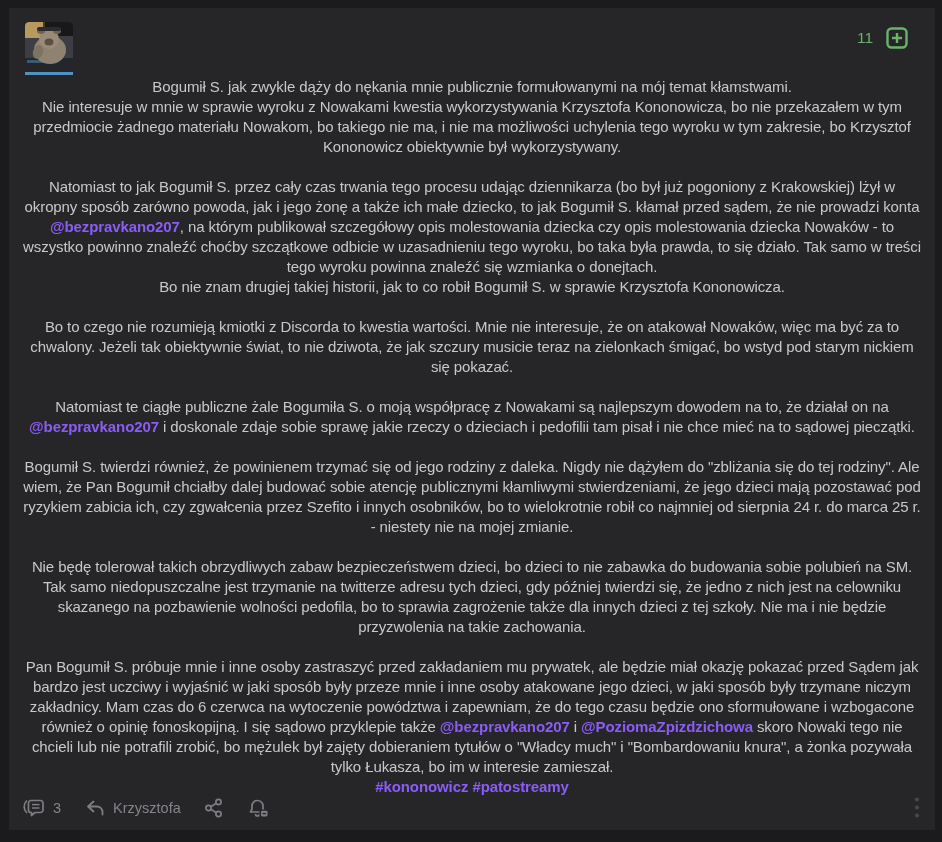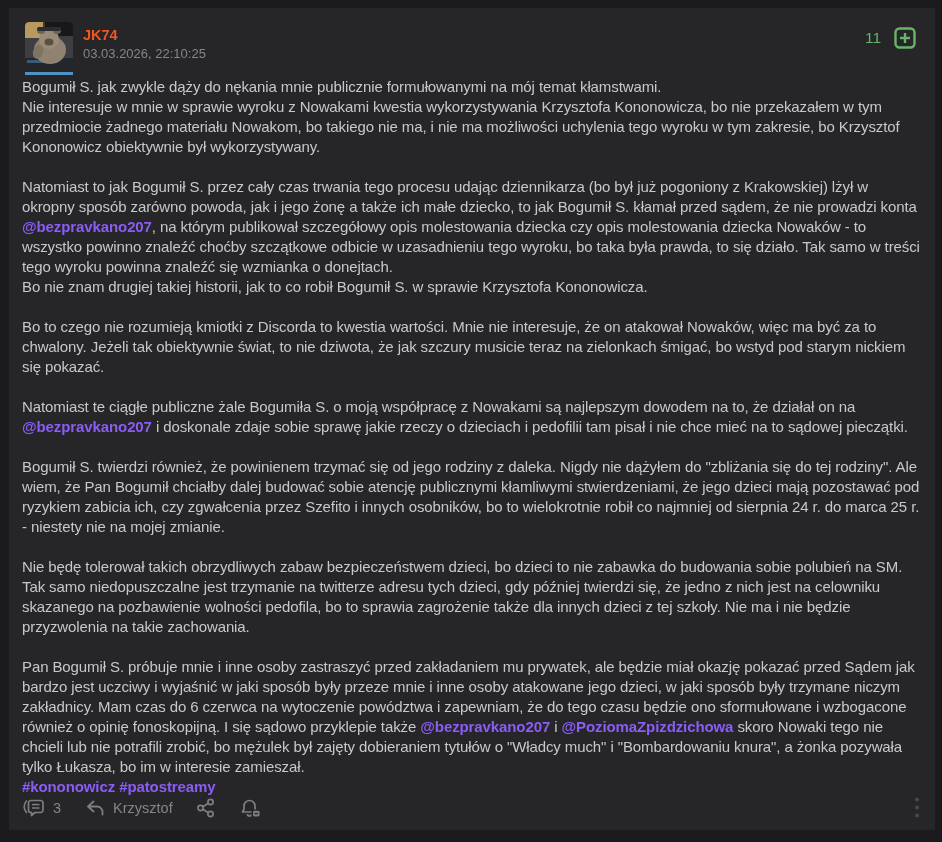--- a/index.html
+++ b/index.html
@@ -23,31 +23,31 @@
     cursor: pointer;
   }
   .avatar-underline { width: 48px; height: 3px; margin-top: 2px; background: #4f93c5; }
   .user-meta { position: absolute; left: 61px; top: 11px; }
   .username {
     color: #f4551e; font-size: 14.5px; font-weight: 700;
     text-decoration: none; display: block; line-height: 18px; cursor: pointer;
   }
   .timestamp { color: #85858a; font-size: 13px; line-height: 18px; margin-top: 1px; }
   .score-box {
-    position: absolute; right: 6px; top: 12px;
+    position: absolute; right: 14px; top: 12px;
     display: flex; align-items: center; gap: 13px; text-align: center;
   }
   .score-value { color: #69b469; font-size: 15.5px; font-weight: 400; }
   .plus-btn { cursor: pointer; display: block; background: none; border: none; padding: 0; line-height: 0; }
   
   .post-body {
     color: #c8c8ca; font-size: 15px; line-height: 20px;
     letter-spacing: -0.1px;
   }
-  .post-body p { margin: 0 0 20px 0; }
+  .post-body p { margin: 0 0 20px 0; text-align: center; }
   .post-body p:last-child { margin-bottom: 0; }
   .mention, .hashtag {
     color: #8b5cf6; font-weight: 700; text-decoration: none; cursor: pointer;
   }
   
   .post-footer {
     position: absolute; left: 13px; right: 13px; bottom: 9px;
     height: 26px; display: flex; align-items: center;
   }
   .footer-group {
@@ -84,24 +84,20 @@
           <circle cx="24" cy="17" r="10" fill="#998b77"></circle>
           <ellipse cx="16" cy="9" rx="4" ry="3" fill="#6f6452"></ellipse>
           <ellipse cx="32" cy="9" rx="4" ry="3" fill="#6f6452"></ellipse>
           <ellipse cx="24" cy="20" rx="4.5" ry="3.5" fill="#5b5143"></ellipse>
           <rect x="12" y="5" width="24" height="4" rx="2" fill="#2c2c30"></rect>
           <ellipse cx="13" cy="30" rx="5" ry="7" fill="#7e7260" transform="rotate(18 13 30)"></ellipse>
         </g>
       </svg>
       <div class="avatar-underline"></div>
     </div>
-    <div class="user-meta">
-      <a class="username">JK74</a>
-      <div class="timestamp">03.03.2026, 22:10:25</div>
-    </div>
     <div class="score-box">
       <span class="score-value">11</span>
       <button class="plus-btn">
         <svg class="icon" width="22" height="22" viewBox="0 0 22 22">
           <rect x="1.5" y="1.5" width="19" height="19" rx="4" fill="none" stroke="#69b469" stroke-width="2.4"></rect>
           <line x1="11" y1="6" x2="11" y2="16" stroke="#69b469" stroke-width="2.4"></line>
           <line x1="6" y1="11" x2="16" y2="11" stroke="#69b469" stroke-width="2.4"></line>
         </svg>
       </button>
     </div>
@@ -124,21 +120,21 @@
         <path d="M9 2.5 h9.5 a2.5 2.5 0 0 1 2.5 2.5 v7 a2.5 2.5 0 0 1 -2.5 2.5 h-5.5 l-3.5 3 v-3 h-0.5 a2.5 2.5 0 0 1 -2.5 -2.5 v-7 a2.5 2.5 0 0 1 2.5 -2.5 z" fill="none" stroke="#7d7d82" stroke-width="1.7" stroke-linejoin="round"></path>
         <line x1="10" y1="6.6" x2="17.5" y2="6.6" stroke="#7d7d82" stroke-width="1.5"></line>
         <line x1="10" y1="10" x2="17.5" y2="10" stroke="#7d7d82" stroke-width="1.5"></line>
       </svg>
       <span class="footer-label">3</span>
     </button>
     <button class="footer-group">
       <svg class="icon" width="22" height="20" viewBox="0 0 22 20">
         <path d="M9.5 3.5 L4 8.5 L9.5 13.5 M4 8.5 h9 a5.5 5.5 0 0 1 5.5 5.5 v2.5" fill="none" stroke="#7d7d82" stroke-width="1.8" stroke-linecap="round" stroke-linejoin="round"></path>
       </svg>
-      <span class="footer-label">Krzysztof</span>
+      <span class="footer-label">Krzysztofa</span>
     </button>
     <button class="footer-group">
       <svg class="icon" width="20" height="20" viewBox="0 0 20 20">
         <circle cx="14.5" cy="4" r="2.6" fill="none" stroke="#7d7d82" stroke-width="1.7"></circle>
         <circle cx="4.5" cy="10" r="2.6" fill="none" stroke="#7d7d82" stroke-width="1.7"></circle>
         <circle cx="14.5" cy="16" r="2.6" fill="none" stroke="#7d7d82" stroke-width="1.7"></circle>
         <line x1="6.8" y1="8.7" x2="12.3" y2="5.3" stroke="#7d7d82" stroke-width="1.7"></line>
         <line x1="6.8" y1="11.3" x2="12.3" y2="14.7" stroke="#7d7d82" stroke-width="1.7"></line>
       </svg>
     </button>

